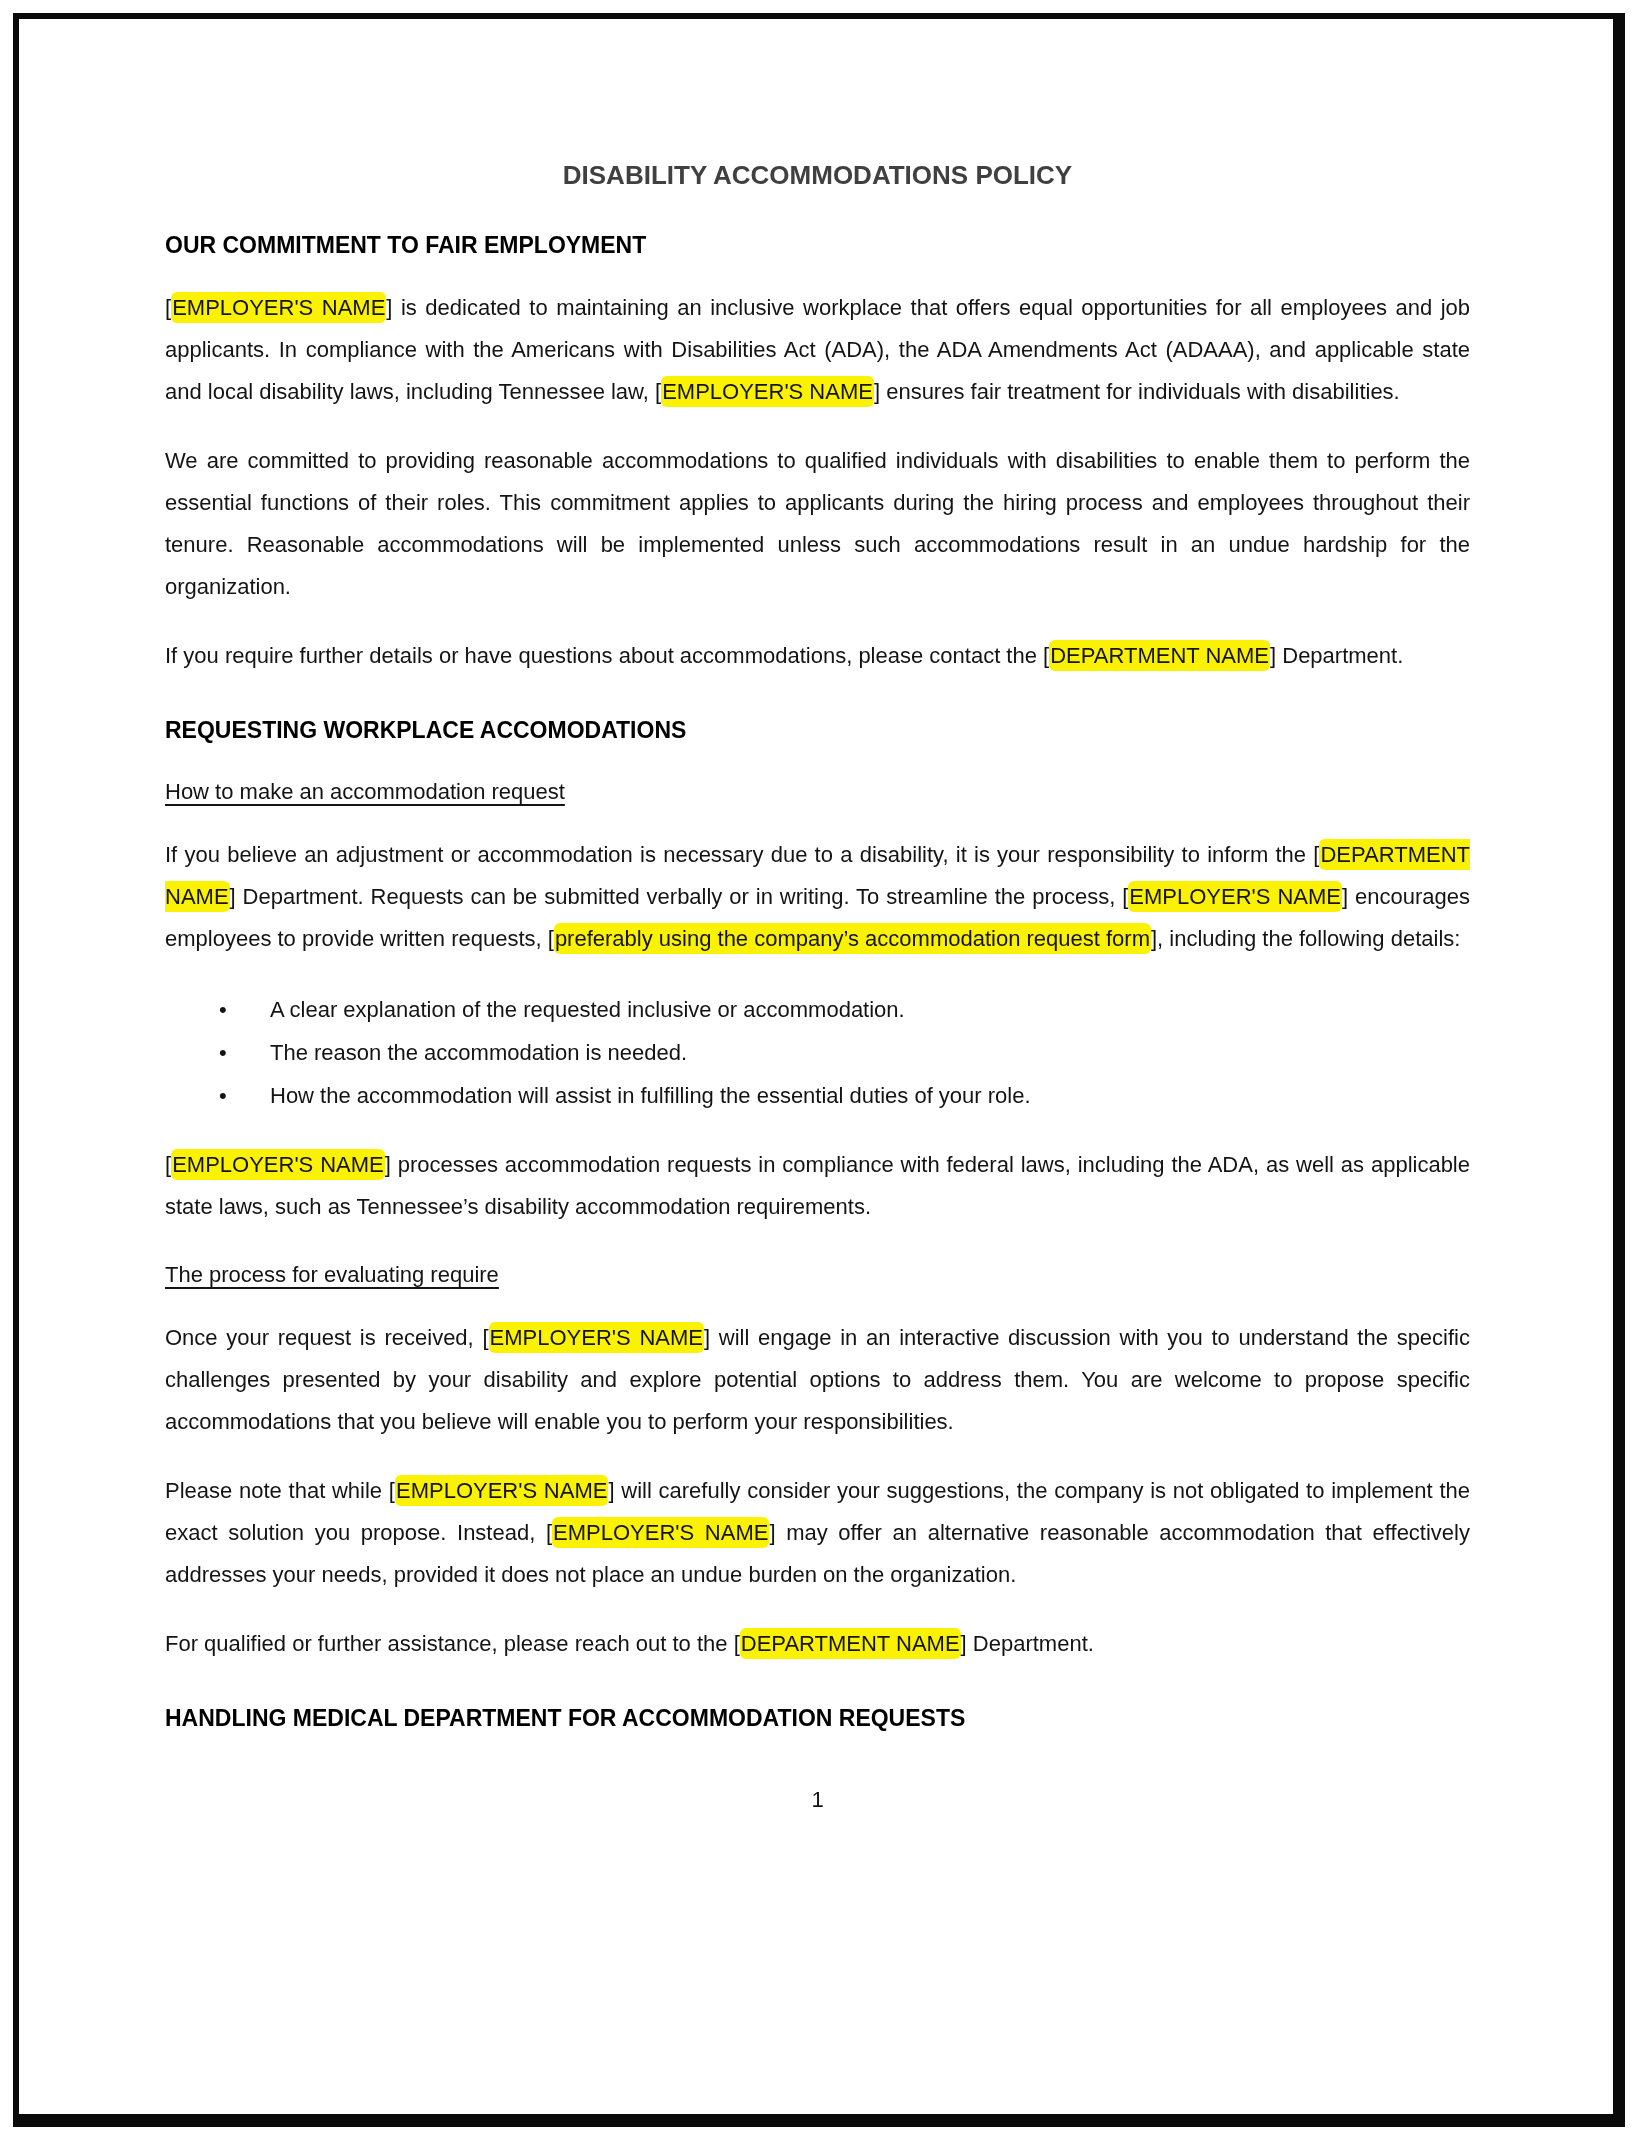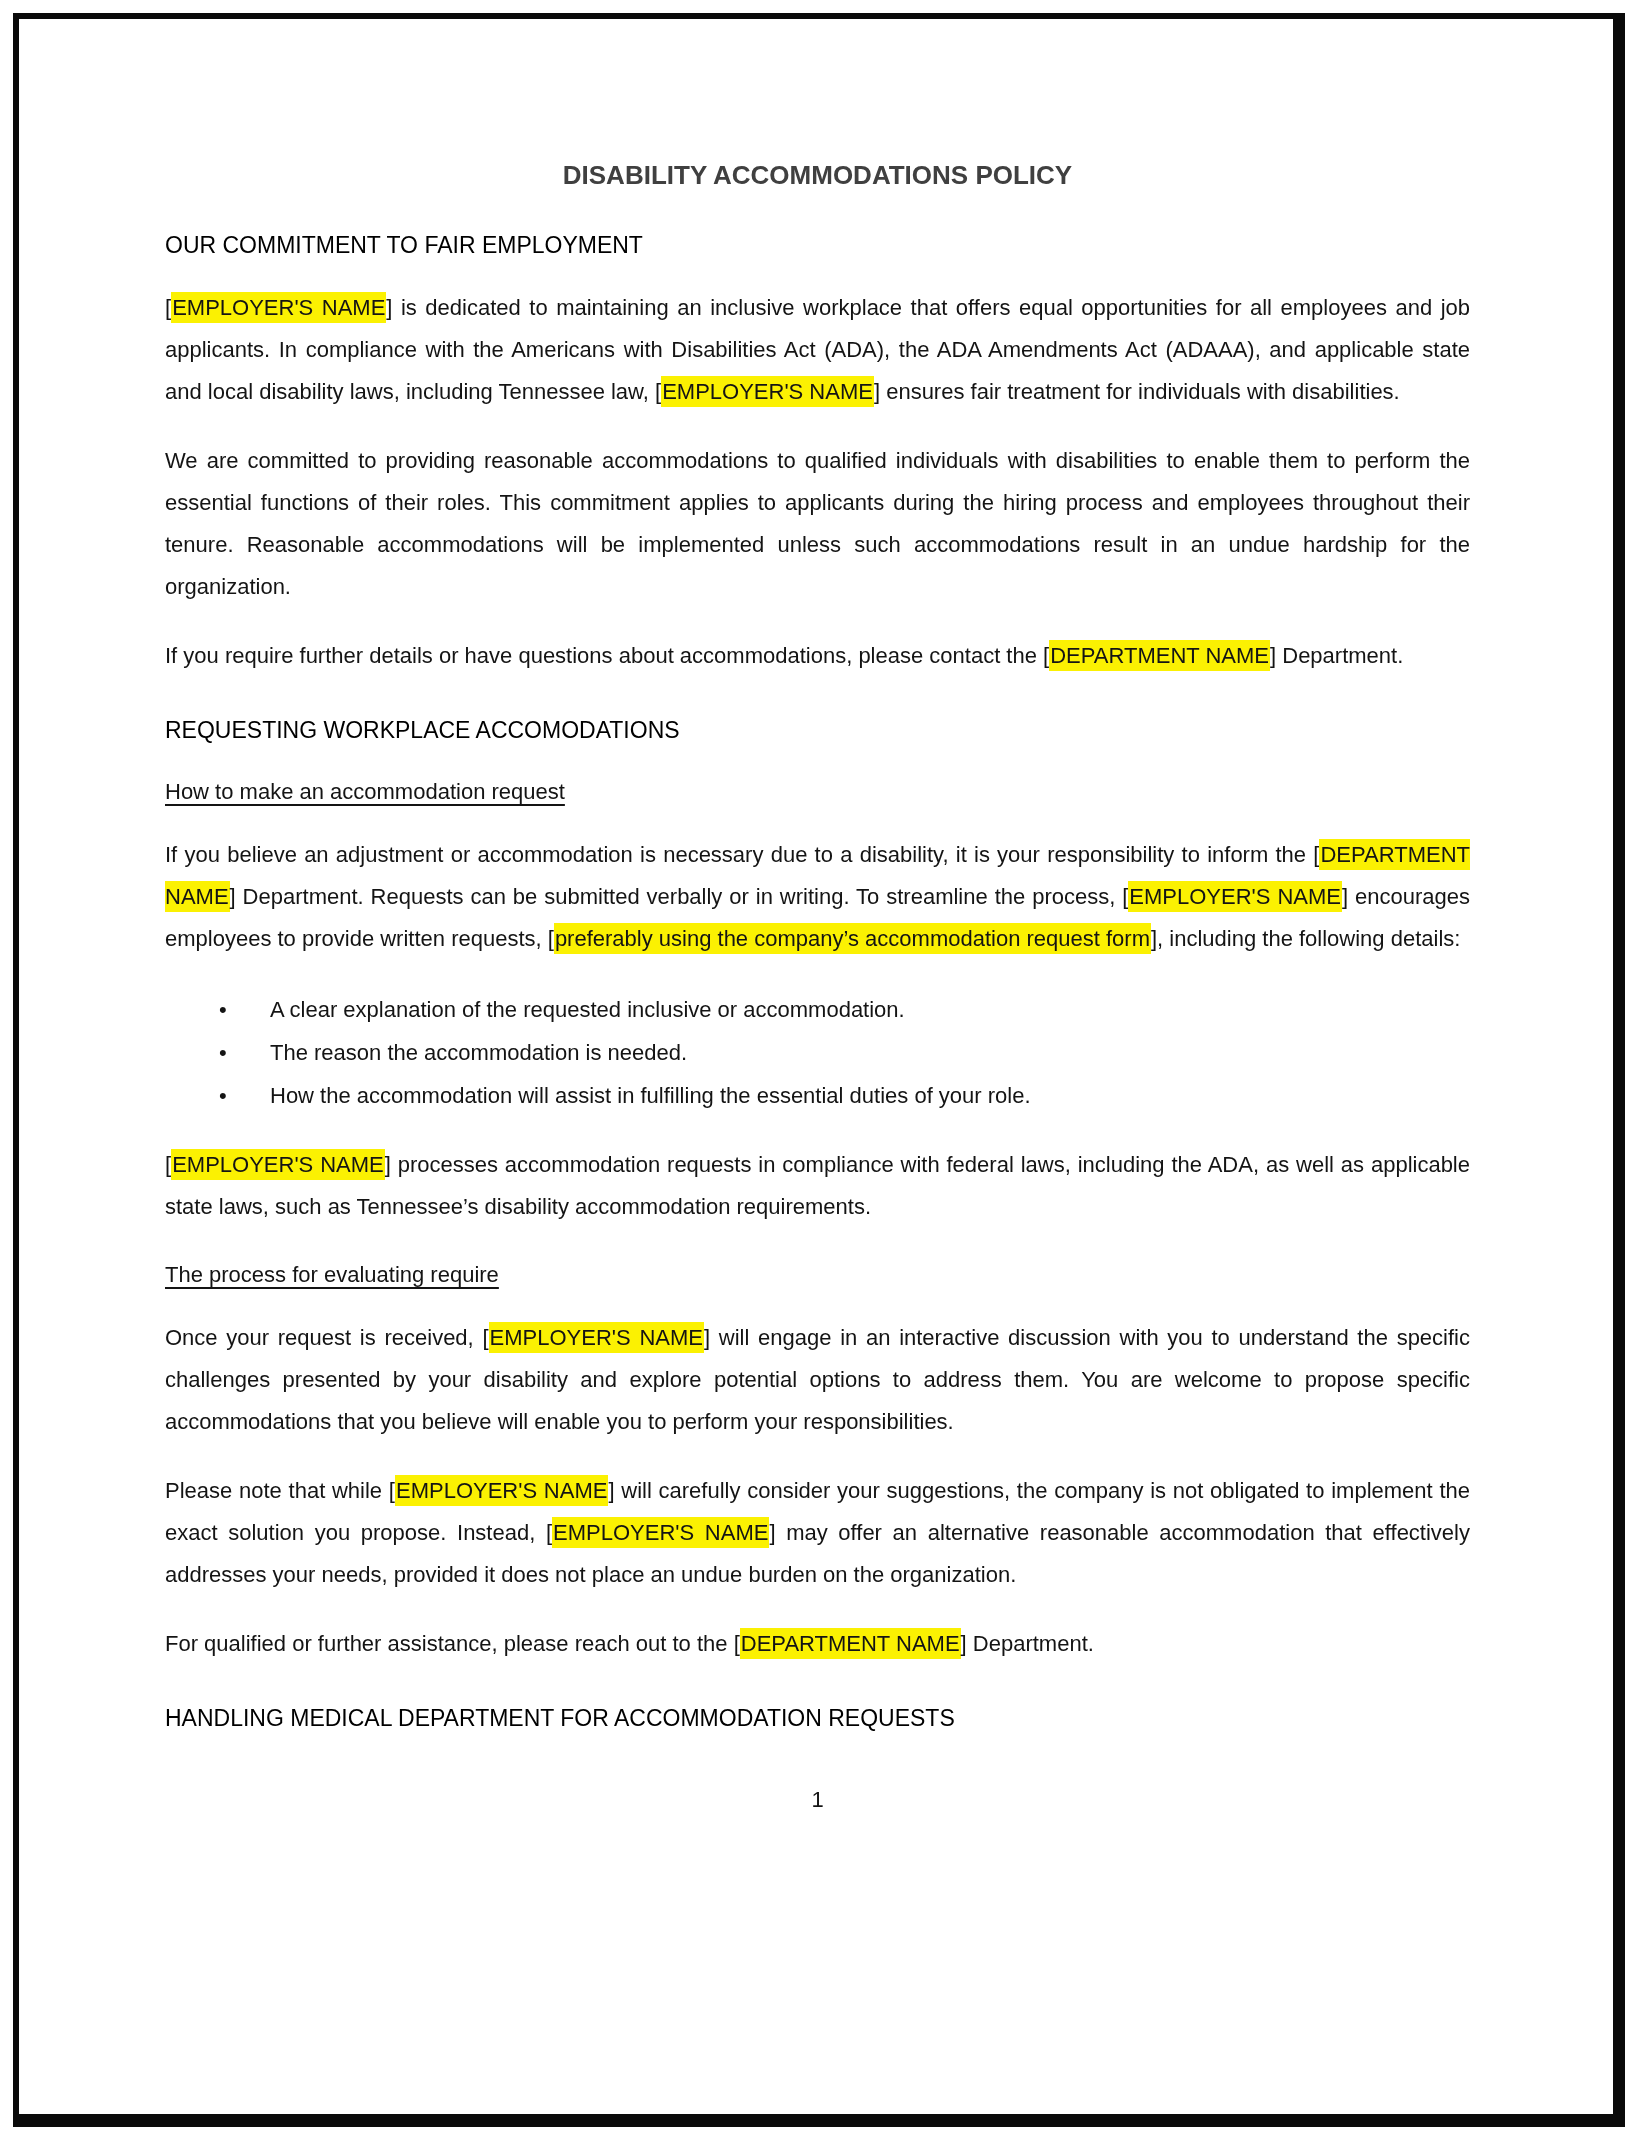--- a/index.html
+++ b/index.html
@@ -29,21 +29,21 @@
   .doc-title {
     font-size: 26px;
     font-weight: bold;
     color: #404040;
     text-align: center;
     line-height: 34px;
     margin: 0;
   }
   .section-heading {
     font-size: 23px;
-    font-weight: normal;
+    font-weight: bold;
     color: #000000;
     line-height: 30px;
     margin: 38px 0 0 0;
   }
   .subheading {
     font-size: 22px;
     color: #141414;
     line-height: 30px;
     margin: 32px 0 0 0;
     text-decoration: underline;
@@ -51,20 +51,21 @@
   }
   p.body-para {
     font-size: 22px;
     line-height: 42px;
     text-align: justify;
     margin: 27px 0 0 0;
   }
   .hl {
     background: #fbf102;
     padding: 3px 1px;
+    border-radius: 6px;
   }
   ul.bullet-list {
     margin: 28px 0 0 0;
     padding: 0 0 0 105px;
     list-style: none;
   }
   ul.bullet-list li {
     font-size: 22px;
     line-height: 43px;
     position: relative;

